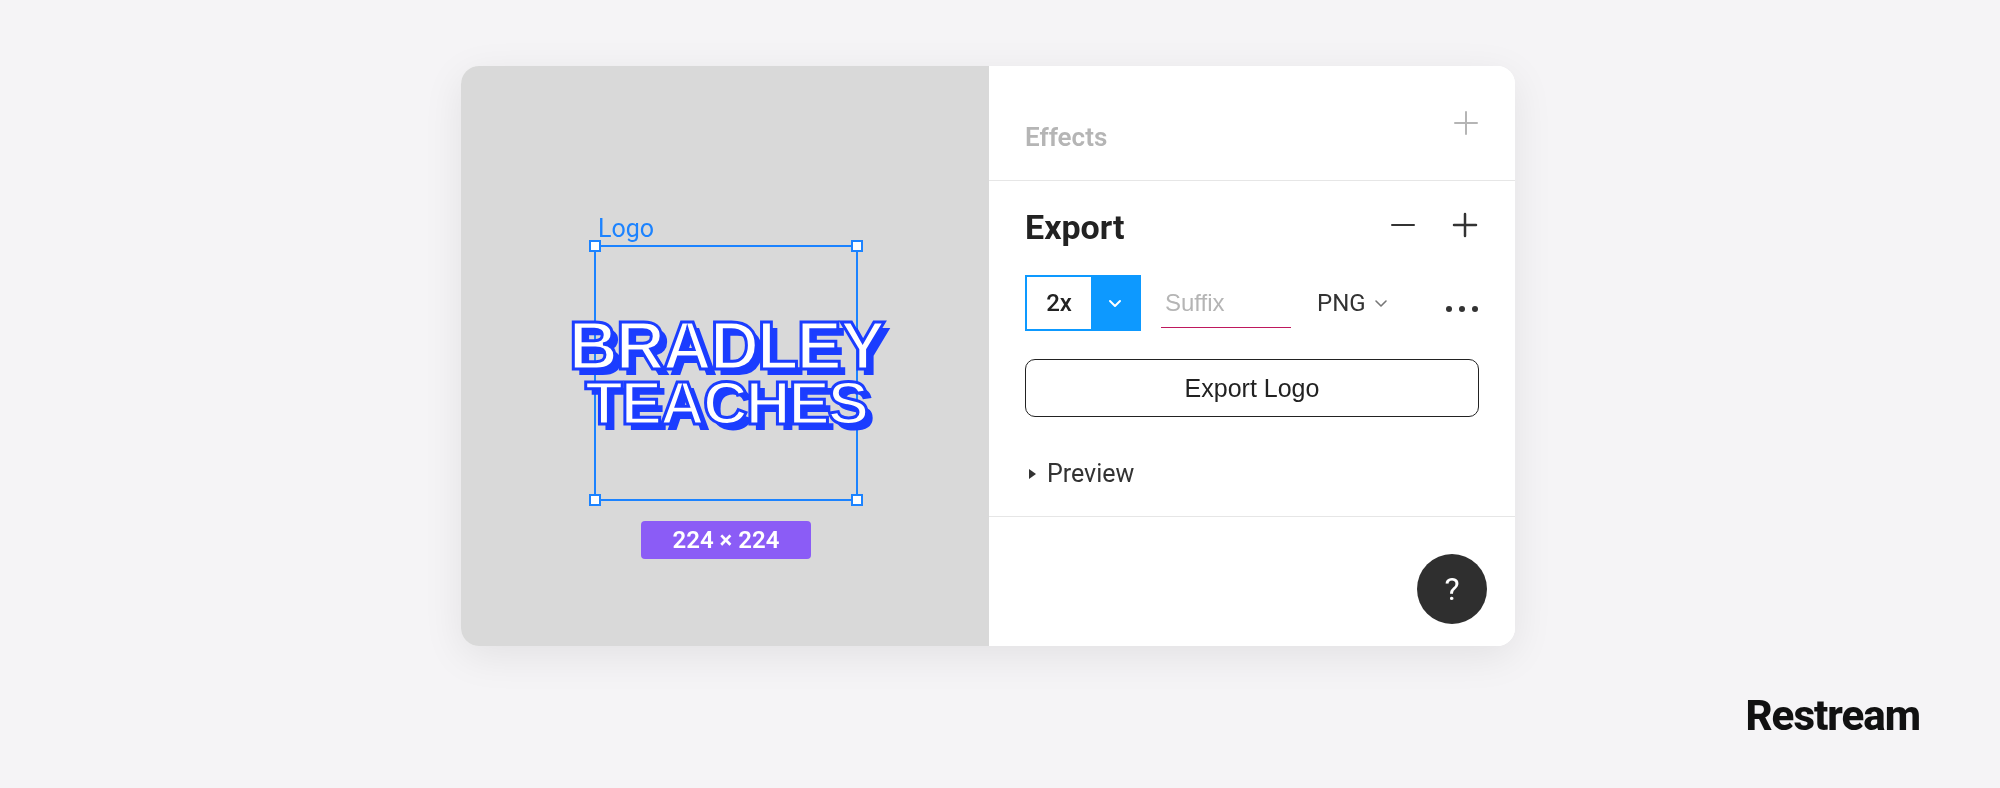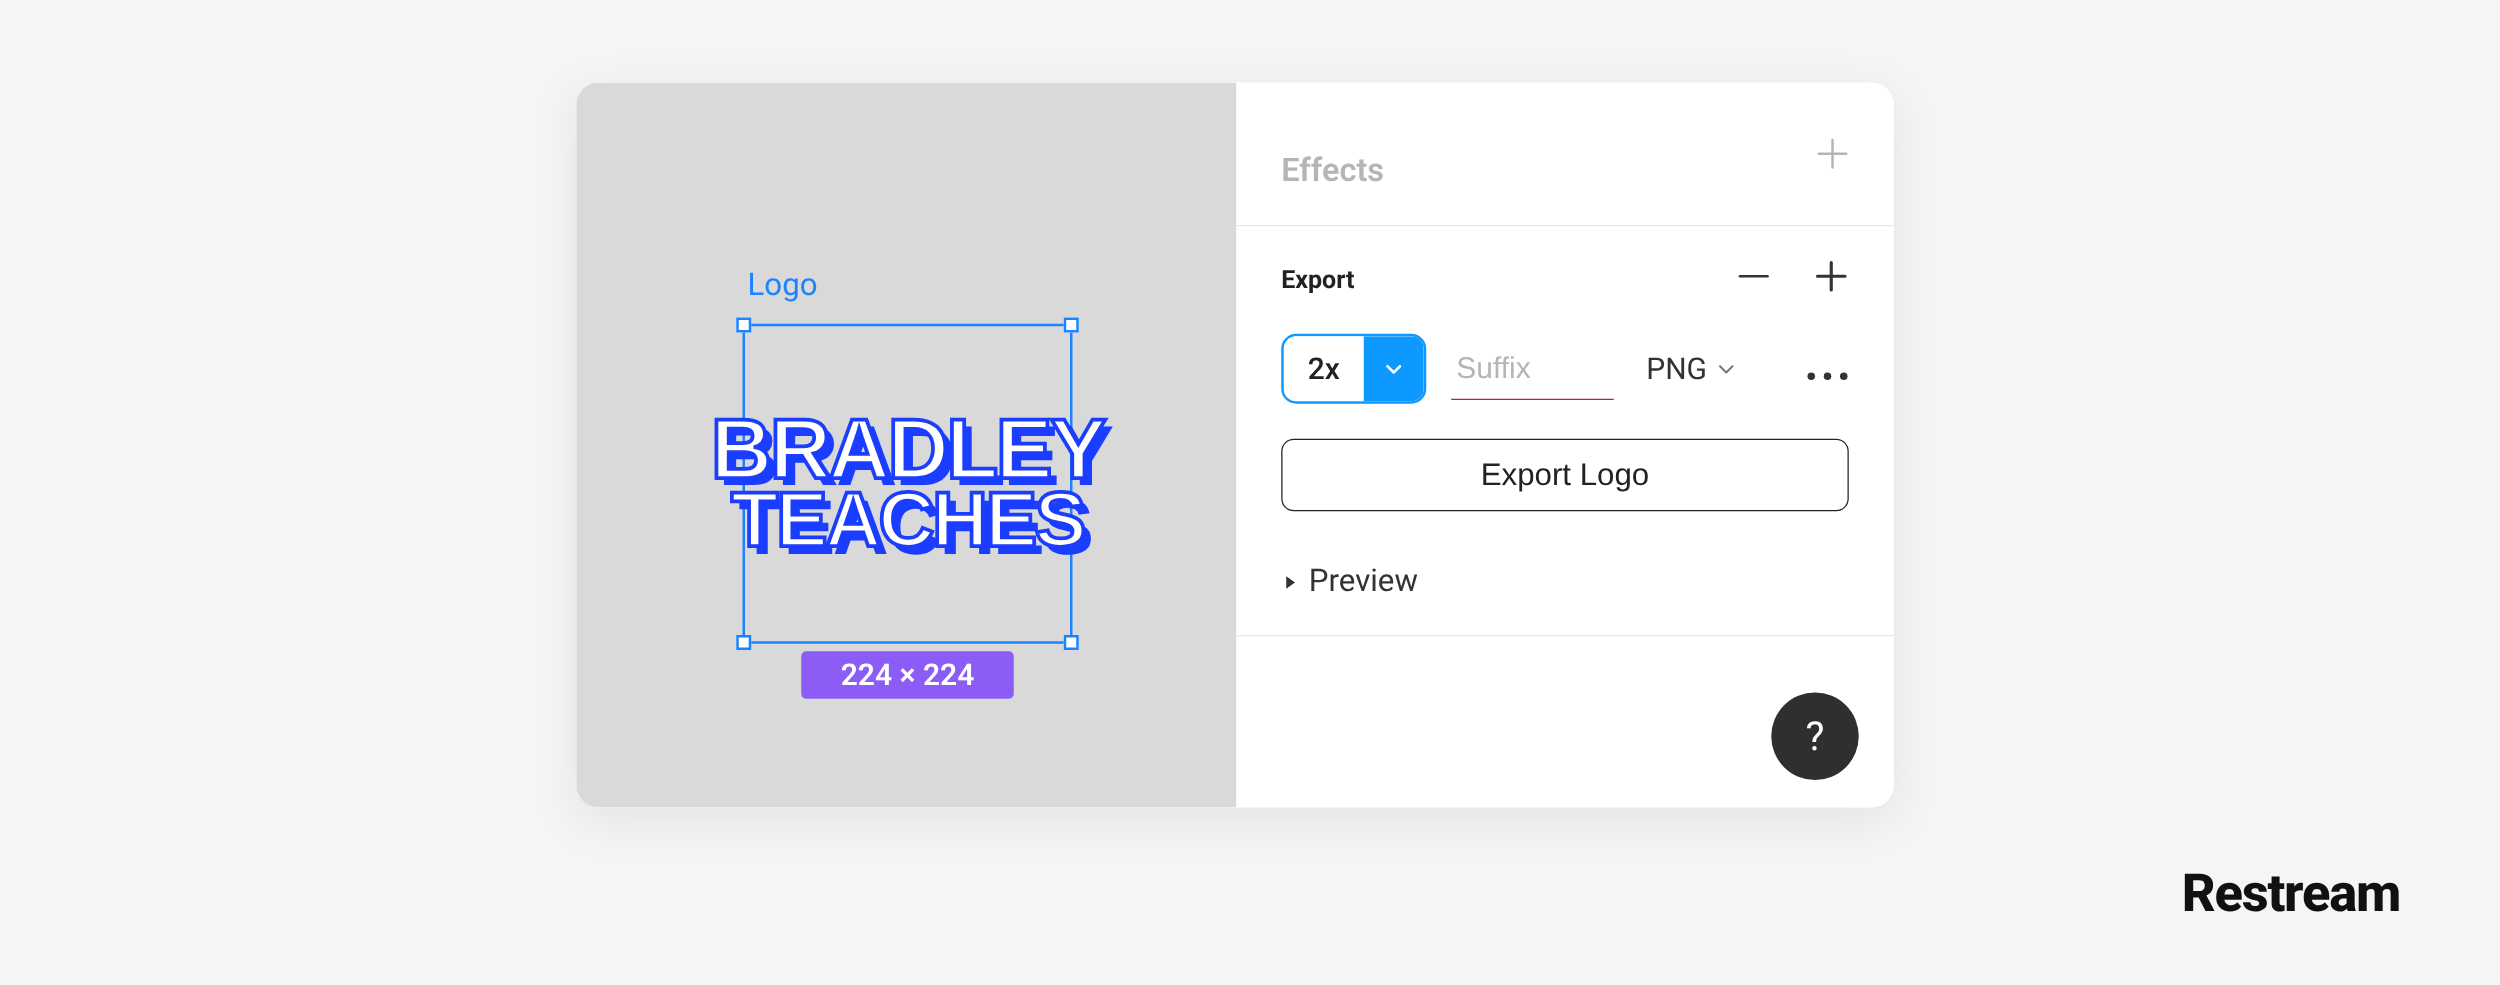--- a/index.html
+++ b/index.html
@@ -34,21 +34,21 @@
   }
 
   .sel-wrapper {
     position: absolute;
     left: 133px;
     top: 148px;
   }
   .frame-name {
     color: #1c83ff;
     font-size: 25px;
-    margin-bottom: 16px;
+    margin-bottom: 2px;
     margin-left: 4px;
   }
   .selection {
     width: 264px;
     height: 256px;
     border: 2px solid #1c83ff;
     position: relative;
   }
   .handle {
     width: 12px;
@@ -124,42 +124,42 @@
   .plus-grey svg { display:block; }
 
   .export-head {
     display: flex;
     align-items: center;
     justify-content: space-between;
     padding: 26px 36px 18px 36px;
   }
   .export-title {
     color: #222;
-    font-size: 20px;
+    font-size: 34px;
     font-weight: 700;
   }
   .export-head-actions {
     display: flex;
     align-items: center;
     gap: 34px;
   }
 
   .export-row {
     display: flex;
     align-items: center;
     padding: 10px 36px 22px 36px;
     gap: 20px;
   }
 
   .scale-group {
     display: flex;
     border: 2px solid #0d99ff;
     height: 56px;
     width: 116px;
-    border-radius: 12px;
+    border-radius: 0;
     overflow: hidden;
   }
   .scale-val {
     flex: 1;
     display:flex; align-items:center; justify-content:center;
     font-size: 24px;
     font-weight: 500;
     color:#222;
     background:#fff;
   }

